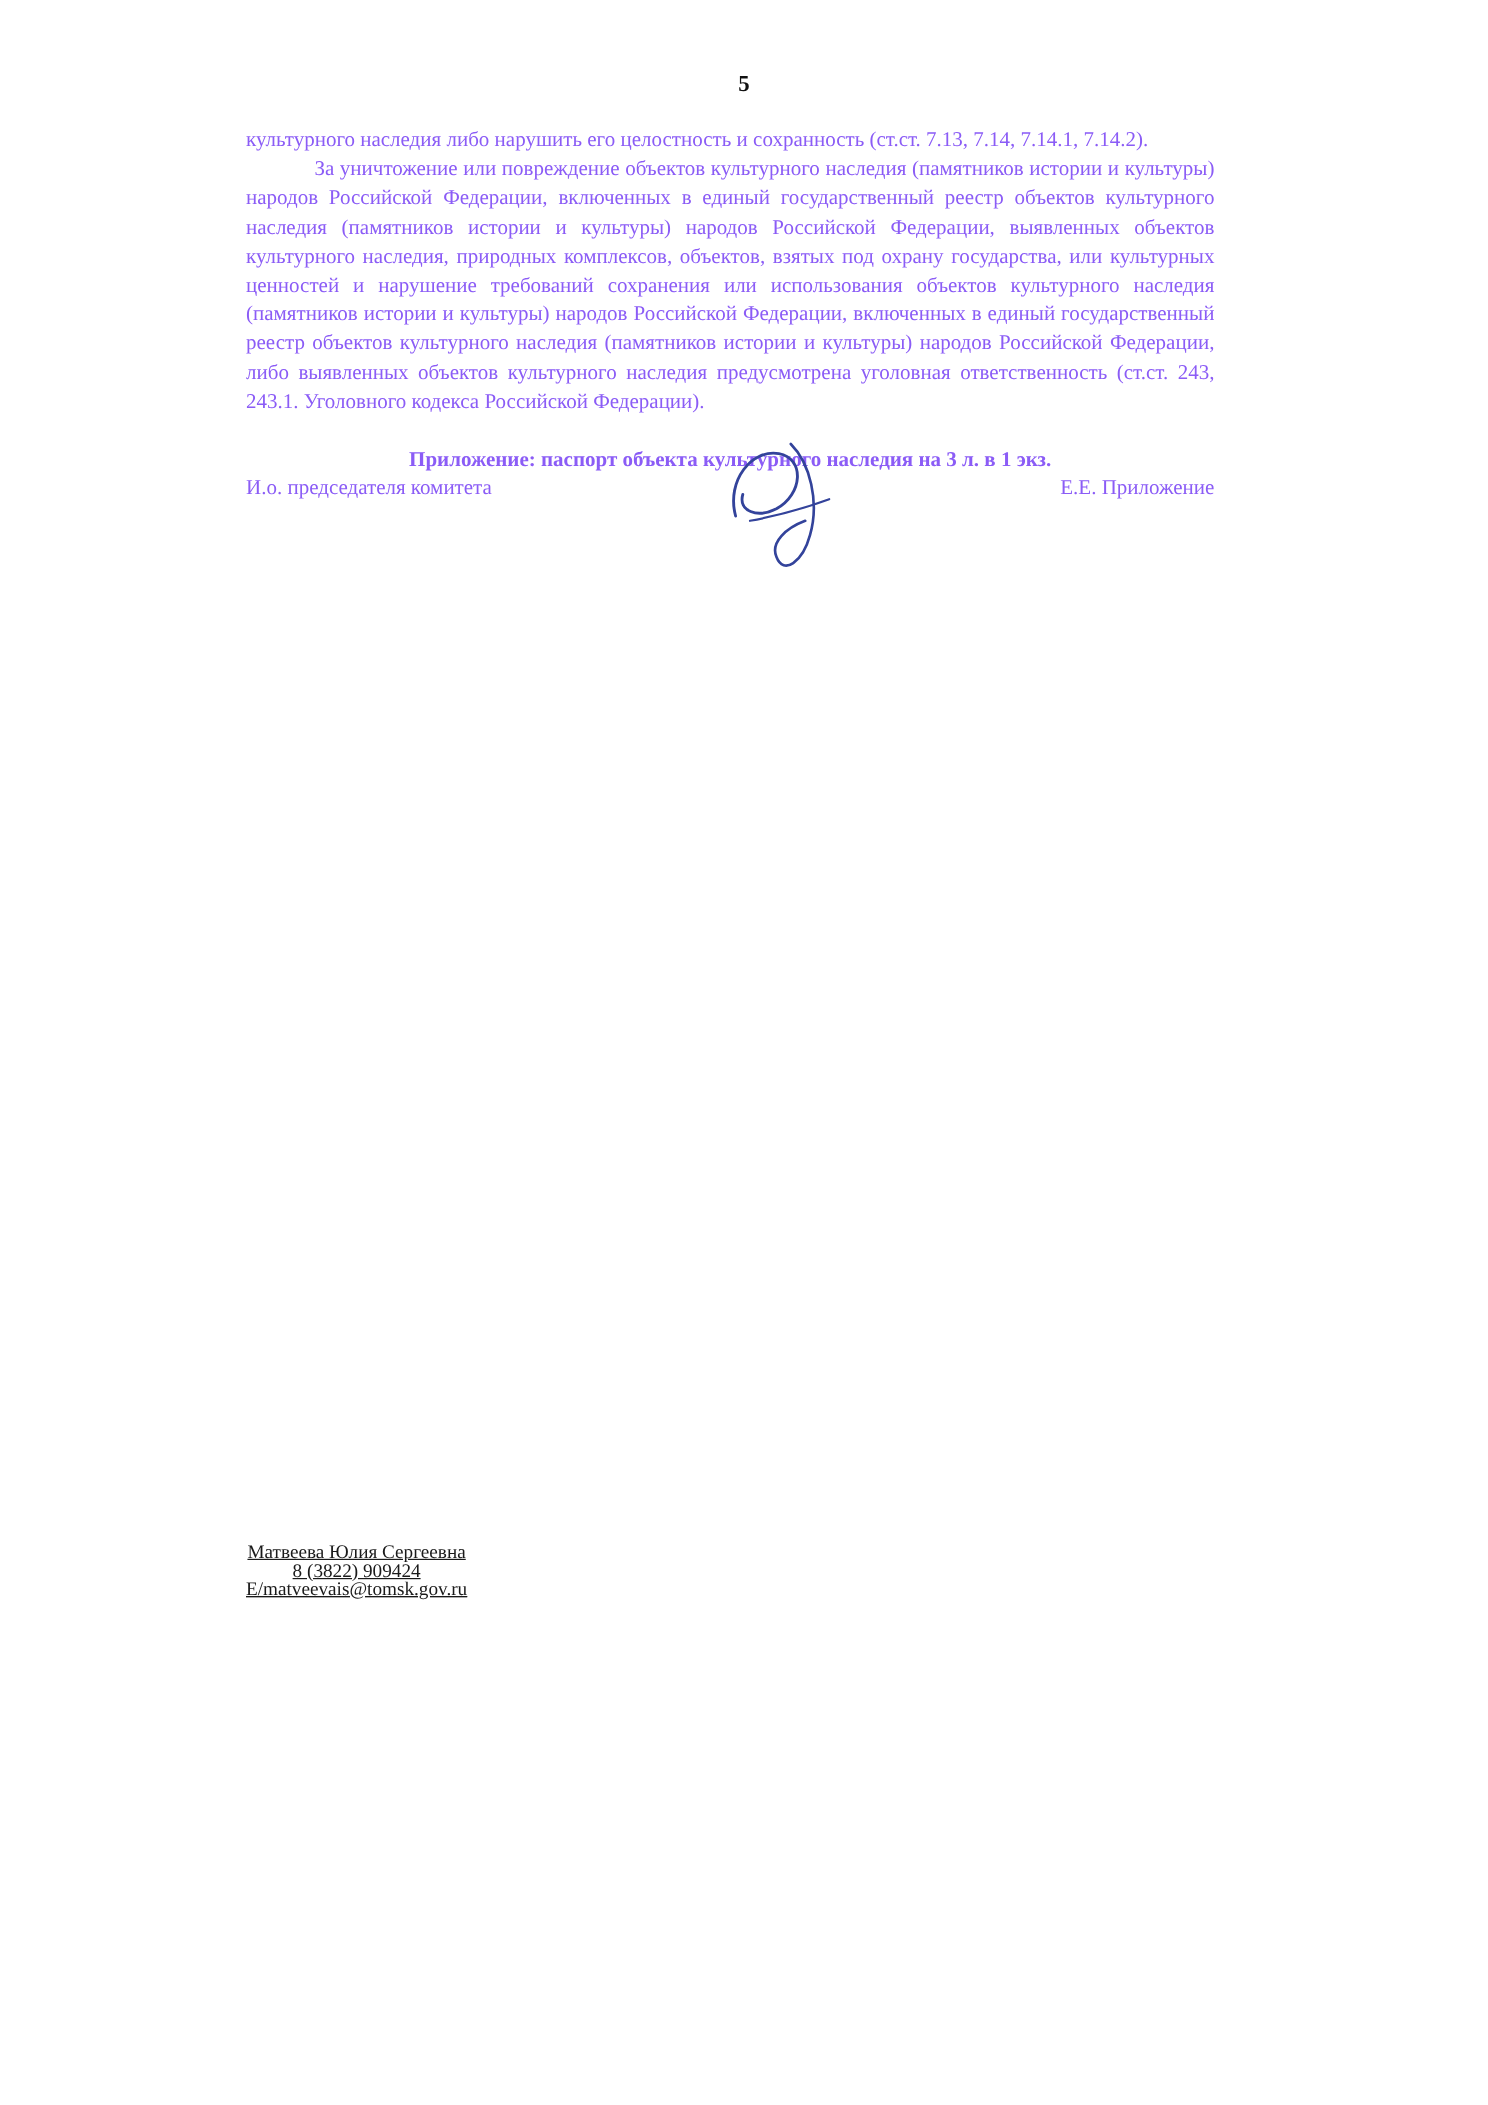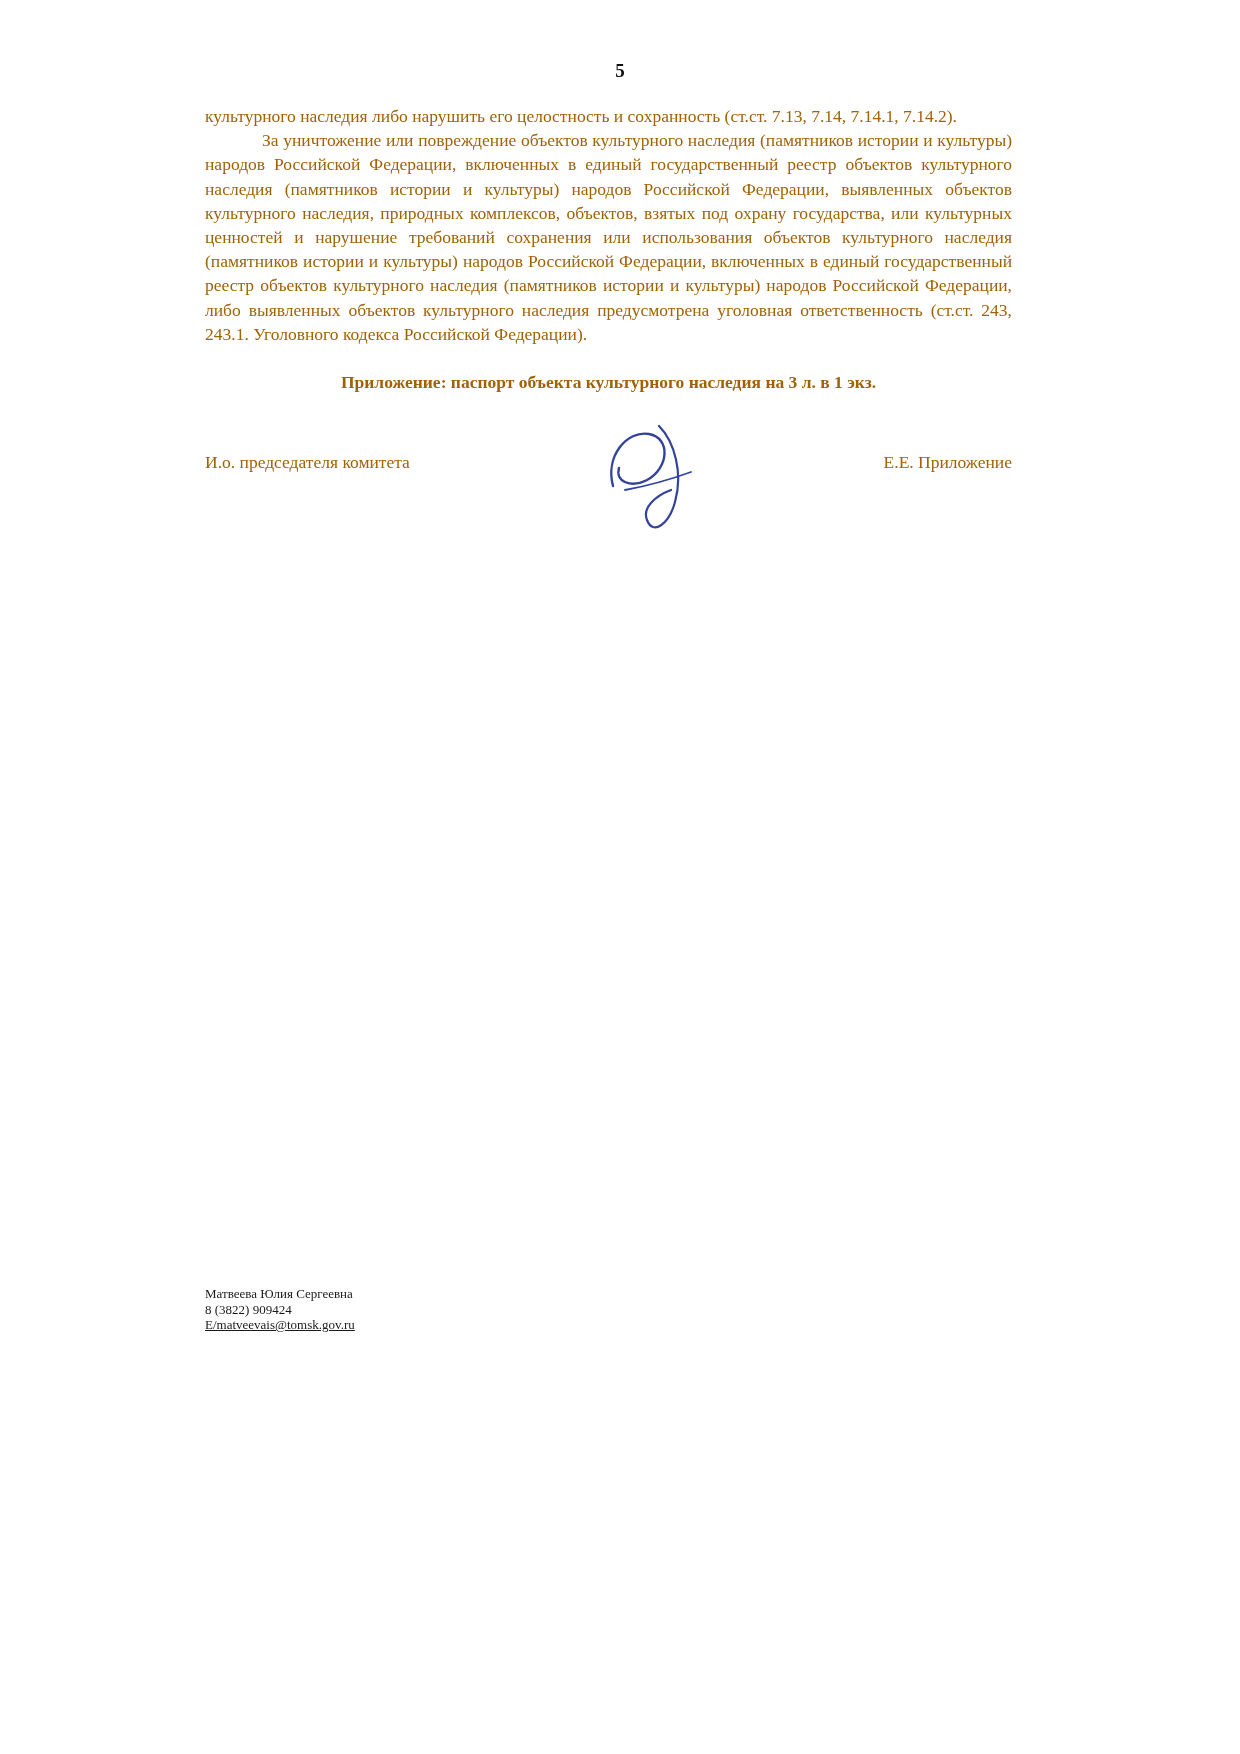--- a/index.html
+++ b/index.html
@@ -23,37 +23,36 @@
     text-align: center;
     font-weight: bold;
     font-size: 19px;
     color: #111;
   }
   .content {
     margin: 22px 228px 0 205px; 
     text-align: justify;
     font-size: 17.5px;
     line-height: 24.2px;
-    color: #a16207;
+    color: #8b5cf6;
   }
   p.para {
     text-indent: 57px;
     margin: 0;
   }
   p.para.no-indent {
     text-indent: 0;
   }
   p.attachment {
     margin-top: 24px;
     text-indent: 0;
     text-align: center;
     font-weight: bold;
   }
   .signature-row {
-    margin-top: 56px;
     display: flex;
     justify-content: space-between;
     align-items: flex-start;
     position: relative;
     text-align: left;
   }
   .signature-row .sig-title,
   .signature-row .sig-name {
     font-size: 17.5px;
     line-height: 24px;
@@ -64,24 +63,25 @@
     left: 390px;
     top: -34px;
     width: 140px;
     height: 124px;
     pointer-events: none;
   }
   .footer {
     position: absolute;
     left: 205px;
     top: 1286px;
-    font-size: 13px;
+    font-size: 16px;
     line-height: 15.5px;
     color: #1a1a1a;
-    text-align: left;
+    text-align: center;
+    text-decoration: underline;
   }
   .footer .email {
     text-decoration: underline;
   }
 </style>
 </head>
 <body>
 
 <div class="page">
 

